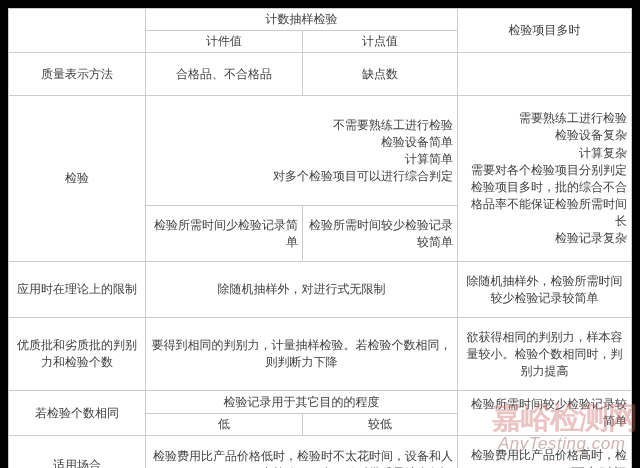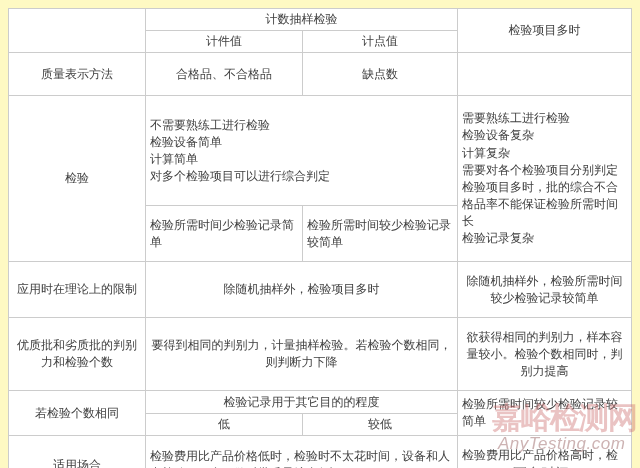--- a/index.html
+++ b/index.html
@@ -4,21 +4,21 @@
 <style>
   html, body {
     margin: 0;
     padding: 0;
     background: #ffffff;
   }
   .page {
     position: relative;
     width: 640px;
     height: 468px;
-    background: #fef9c3;
+    background: #000000;
     font-family: "Liberation Sans", "DejaVu Sans", sans-serif;
     color: #404040;
     overflow: hidden;
   }
   table.cmp {
     position: absolute;
     left: 8px;
     top: 8px;
     width: 623px;
     border-collapse: collapse;
@@ -28,21 +28,21 @@
   }
   table.cmp td {
     border: 1px solid #cccccc;
     vertical-align: middle;
     color: #404040;
     padding: 2px 4px;
     overflow: hidden;
     background: #ffffff;
   }
   td.c { text-align: center; }
-  td.l { text-align: left; padding: 3px 6px; }
+  td.l { text-align: right; padding: 3px 6px; }
   .pre { white-space: pre-line; }
   
   tr.r1 td { height: 17px; }
   tr.r2 td { height: 16px; }
   tr.r3 td { height: 38px; }
   tr.r4 td { height: 105px; }
   tr.r5 td { height: 51px; }
   tr.r6 td { height: 51px; }
   tr.r7 td { height: 68px; }
   tr.r8a td { height: 18px; }
@@ -126,21 +126,21 @@
 检验记录复杂</td>
     </tr>
 
     <tr class="r5">
       <td class="l">检验所需时间少检验记录简单</td>
       <td class="l">检验所需时间较少检验记录较简单</td>
     </tr>
 
     <tr class="r6">
       <td class="c">应用时在理论上的限制</td>
-      <td class="c" colspan="2">除随机抽样外，检验项目多时</td>
+      <td class="c" colspan="2">除随机抽样外，对进行式无限制</td>
       <td class="c">除随机抽样外，检验所需时间较少检验记录较简单</td>
     </tr>
 
     <tr class="r7">
       <td class="c">优质批和劣质批的判别力和检验个数</td>
       <td class="c" colspan="2">要得到相同的判别力，计量抽样检验。若检验个数相同，则判断力下降</td>
       <td class="c">欲获得相同的判别力，样本容量较小。检验个数相同时，判别力提高</td>
     </tr>
 
     <tr class="r8a">

